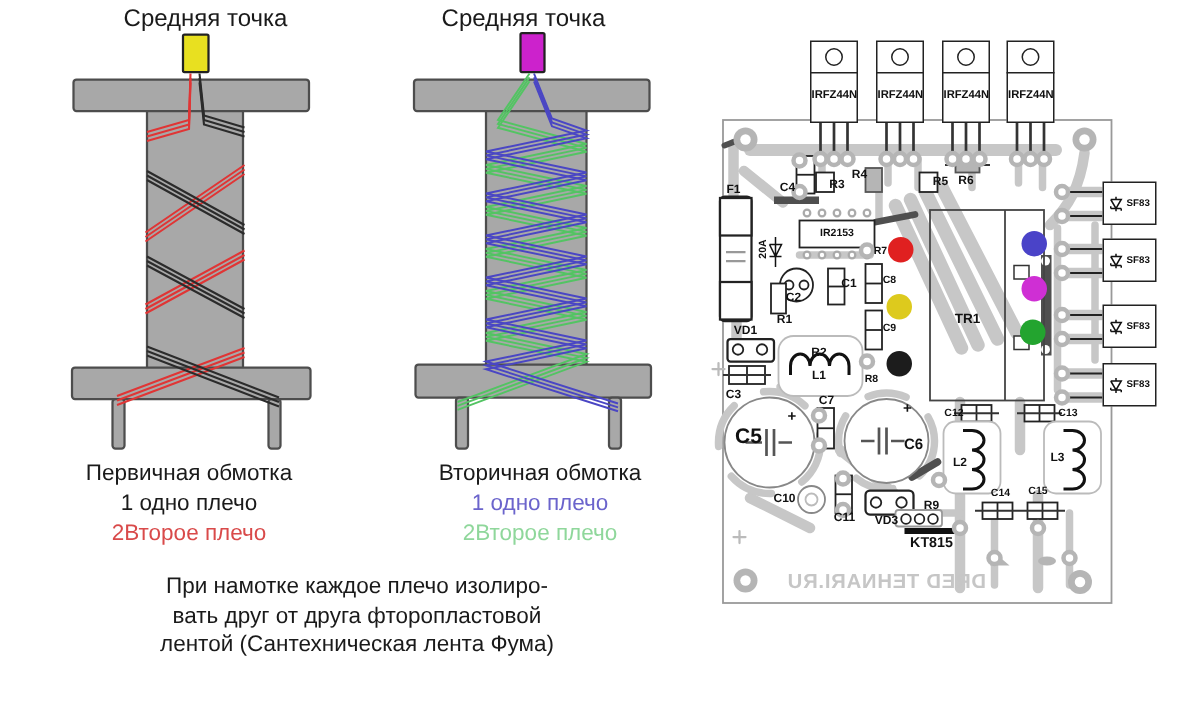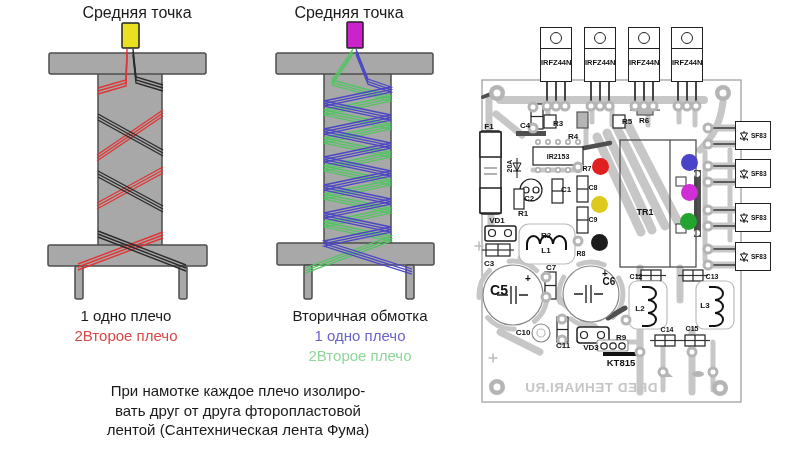--- a/index.html
+++ b/index.html
@@ -268,20 +268,21 @@
           <circle cx="692" cy="352" r="4" fill="#fff" stroke="#b5b5b5" stroke-width="3"></circle>
           <circle cx="713" cy="372" r="4" fill="#fff" stroke="#b5b5b5" stroke-width="3"></circle>
         </g>
     </g>
   </svg>
 
   <div class="diagram-title abs" style="left:137px;top:4px">Средняя точка</div>
   <div class="diagram-title abs" style="left:349px;top:4px">Средняя точка</div>
 
   <div class="caption" style="left:126px;top:306px">
+    <div>Первичная обмотка</div>
     <div style="color: rgb(26, 26, 26);">1 одно плечо</div>
     <div style="color: rgb(217, 74, 74);">2Второе плечо</div>
   </div>
   <div class="caption" style="left:360px;top:306px">
     <div>Вторичная обмотка</div>
     <div style="color: rgb(107, 100, 204);">1 одно плечо</div>
     <div style="color: rgb(143, 215, 155);">2Второе плечо</div>
   </div>
 
   <div class="note" style="left:238px;top:381px">
@@ -335,40 +336,40 @@
         <svg width="10" height="10" viewBox="0 0 10 10">
           <path d="M5,0 V2 M1.5,2 H8.5 L5,8 1.5,2 M1.5,8 H8.5 M1.5,8 v-1.5 M8.5,8 v1.5 M5,8 V10" stroke="#111" stroke-width="1" fill="none"></path>
         </svg>
         <span class="d-label">SF83</span>
       </div>
     </div>
   <div id="pcb-labels">
       <div class="pcb-label" style="left: 489px; top: 126px;">F1</div>
       <div class="pcb-label" style="left: 525px; top: 125px;">C4</div>
       <div class="pcb-label" style="left: 558px; top: 123px;">R3</div>
-      <div class="pcb-label" style="left: 573px; top: 136px;">R4</div>
+      <div class="pcb-label" style="left: 573px; top: 116px;">R4</div>
       <div class="pcb-label" style="left: 627px; top: 121px;">R5</div>
       <div class="pcb-label" style="left: 644px; top: 120px;">R6</div>
       <div class="pcb-label" style="left: 558px; top: 156px; font-size: 7px;">IR2153</div>
       <div class="pcb-label" style="left: 509px; top: 166px; font-size: 7px; transform: translate(-50%, -50%) rotate(-90deg);">20A</div>
       <div class="pcb-label" style="left: 529px; top: 198px;">C2</div>
       <div class="pcb-label" style="left: 546px; top: 203px; margin-top: 32px;">R2</div>
       <div class="pcb-label" style="left: 566px; top: 189px;">C1</div>
       <div class="pcb-label" style="left: 523px; top: 213px;">R1</div>
       <div class="pcb-label" style="left: 587px; top: 168px; font-size: 7px;">R7</div>
       <div class="pcb-label" style="left: 593px; top: 187px; font-size: 7px;">C8</div>
       <div class="pcb-label" style="left: 593px; top: 219px; font-size: 7px;">C9</div>
       <div class="pcb-label" style="left: 581px; top: 253px; font-size: 7px;">R8</div>
       <div class="pcb-label" style="left: 497px; top: 220px;">VD1</div>
       <div class="pcb-label" style="left: 489px; top: 263px;">C3</div>
       <div class="pcb-label" style="left: 546px; top: 250px;">L1</div>
       <div class="pcb-label" style="left: 551px; top: 267px;">C7</div>
       <div class="pcb-label" style="left: 499px; top: 290px; font-size: 14px;">C5</div>
       <div class="pcb-label" style="left: 528px; top: 278px; font-size: 10px;">+</div>
-      <div class="pcb-label" style="left: 609px; top: 281px; font-size: 10px;">C6</div>
+      <div class="pcb-label" style="left: 609px; top: 297px; font-size: 10px;">C6</div>
       <div class="pcb-label" style="left: 605px; top: 273px; font-size: 10px;">+</div>
       <div class="pcb-label" style="left: 645px; top: 212px; font-size: 9px;">TR1</div>
       <div class="pcb-label" style="left: 523px; top: 332px;">C10</div>
       <div class="pcb-label" style="left: 563px; top: 345px;">C11</div>
       <div class="pcb-label" style="left: 591px; top: 347px;">VD3</div>
       <div class="pcb-label" style="left: 621px; top: 325px; margin-top: 12px;">R9</div>
       <div class="pcb-label" style="left: 621px; top: 362px; font-size: 9.5px;">KT815</div>
       <div class="pcb-label" style="left: 636px; top: 276px; font-size: 7px;">C12</div>
       <div class="pcb-label" style="left: 712px; top: 276px; font-size: 7px;">C13</div>
       <div class="pcb-label" style="left: 640px; top: 308px;">L2</div>

